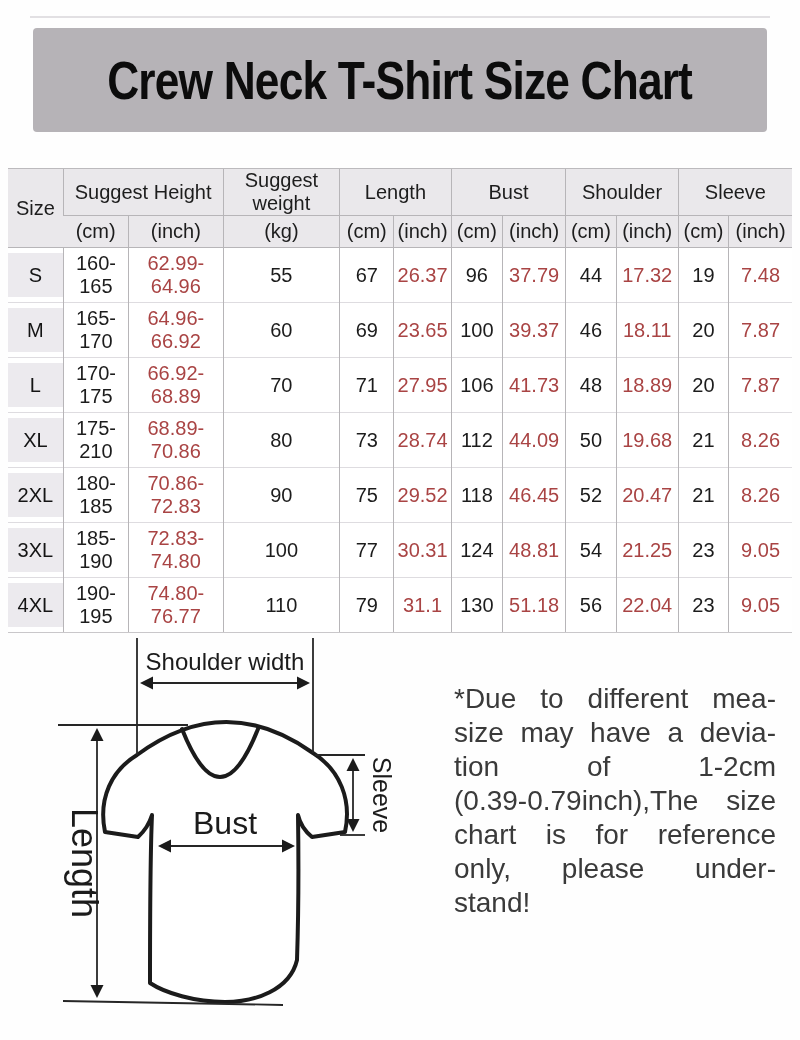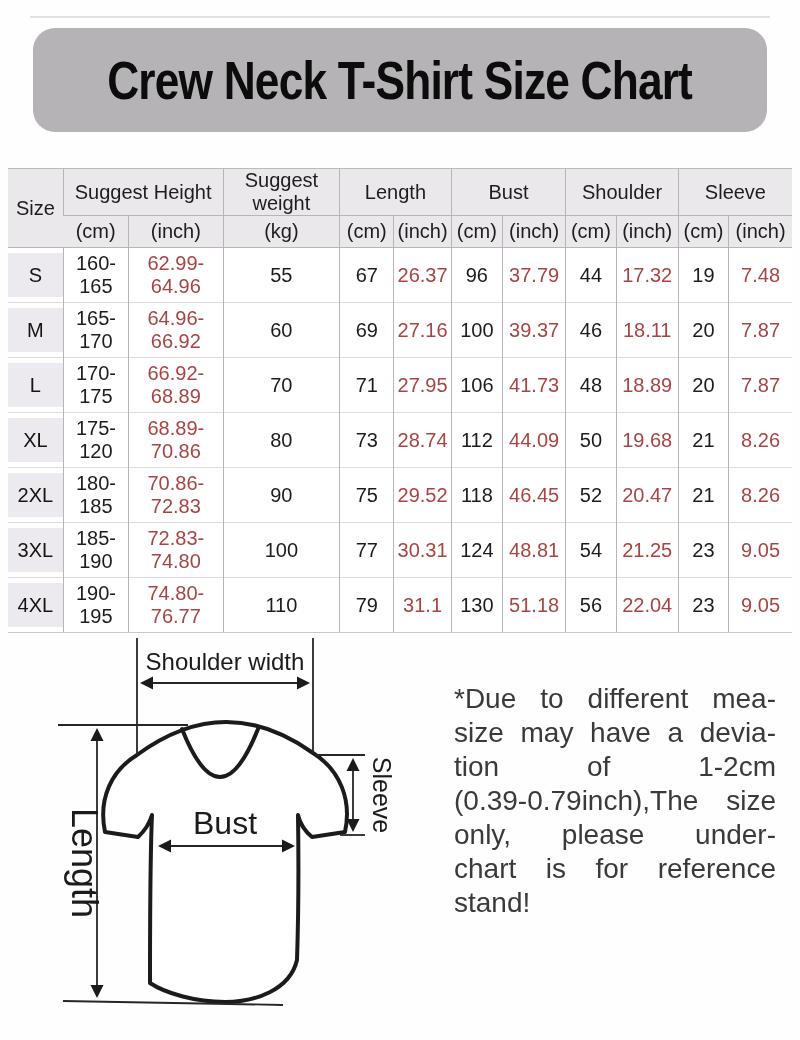--- a/index.html
+++ b/index.html
@@ -3,21 +3,21 @@
 <meta charset="utf-8">
 <style>
   html,body{margin:0;padding:0;background:#ffffff;}
   .page{
     position:relative;width:800px;height:1040px;background:#fefefe;overflow:hidden;
     font-family:"Liberation Sans","DejaVu Sans",sans-serif;color:#1c1c1c;
   }
   .top-line{position:absolute;left:30px;top:16px;width:740px;height:2px;background:#e2e0e3;}
   .banner{
     position:absolute;left:33px;top:28px;width:734px;height:104px;
-    background:#b6b3b7;border-radius:22px;display:flex;align-items:center;justify-content:center;
+    background:#b6b3b7;border-radius:4px;display:flex;align-items:center;justify-content:center;
   }
   .banner h1{
     margin:0;font-size:54px;font-weight:bold;color:#0c0c0c;letter-spacing:-1px;
     transform:scaleX(0.82);transform-origin:center;white-space:nowrap;
   }
   
   .table-wrap{position:absolute;left:8px;top:168px;width:784px;}
   table.size-table{border-collapse:collapse;table-layout:fixed;width:784px;}
   .size-table th,.size-table td{
     padding:0;text-align:center;vertical-align:middle;
@@ -121,21 +121,21 @@
             <td class="red-v">7.48</td>
           </tr>
           <tr>
             <td class="col-size">
               <div class="size-chip">M</div>
             </td>
             <td>165-170</td>
             <td class="red-v">64.96-66.92</td>
             <td>60</td>
             <td>69</td>
-            <td class="red-v">27.16</td>
+            <td class="red-v">23.65</td>
             <td>100</td>
             <td class="red-v">39.37</td>
             <td>46</td>
             <td class="red-v">18.11</td>
             <td>20</td>
             <td class="red-v">7.87</td>
           </tr>
           <tr>
             <td class="col-size">
               <div class="size-chip">L</div>
@@ -149,21 +149,21 @@
             <td class="red-v">41.73</td>
             <td>48</td>
             <td class="red-v">18.89</td>
             <td>20</td>
             <td class="red-v">7.87</td>
           </tr>
           <tr>
             <td class="col-size">
               <div class="size-chip">XL</div>
             </td>
-            <td>175-120</td>
+            <td>175-210</td>
             <td class="red-v">68.89-70.86</td>
             <td>80</td>
             <td>73</td>
             <td class="red-v">28.74</td>
             <td>112</td>
             <td class="red-v">44.09</td>
             <td>50</td>
             <td class="red-v">19.68</td>
             <td>21</td>
             <td class="red-v">8.26</td>
@@ -266,18 +266,18 @@
       <line x1="333" y1="130" x2="333" y2="200" marker-start="url(#ah)" marker-end="url(#ah)"></line>
     </g>
     <text x="353" y="165" font-size="25" text-anchor="middle" transform="rotate(90 353 165)">Sleeve</text>
   </svg>
 
   <div class="note">
       <div class="note-line">*Due to different mea-</div>
       <div class="note-line">size may have a devia-</div>
       <div class="note-line">tion of 1-2cm</div>
       <div class="note-line">(0.39-0.79inch),The size</div>
+      <div class="note-line">chart is for reference</div>
       <div class="note-line">only, please under-</div>
-      <div class="note-line">chart is for reference</div>
       <div class="note-line last">stand!</div>
     </div>
 
 </div>
 
 </body></html>

